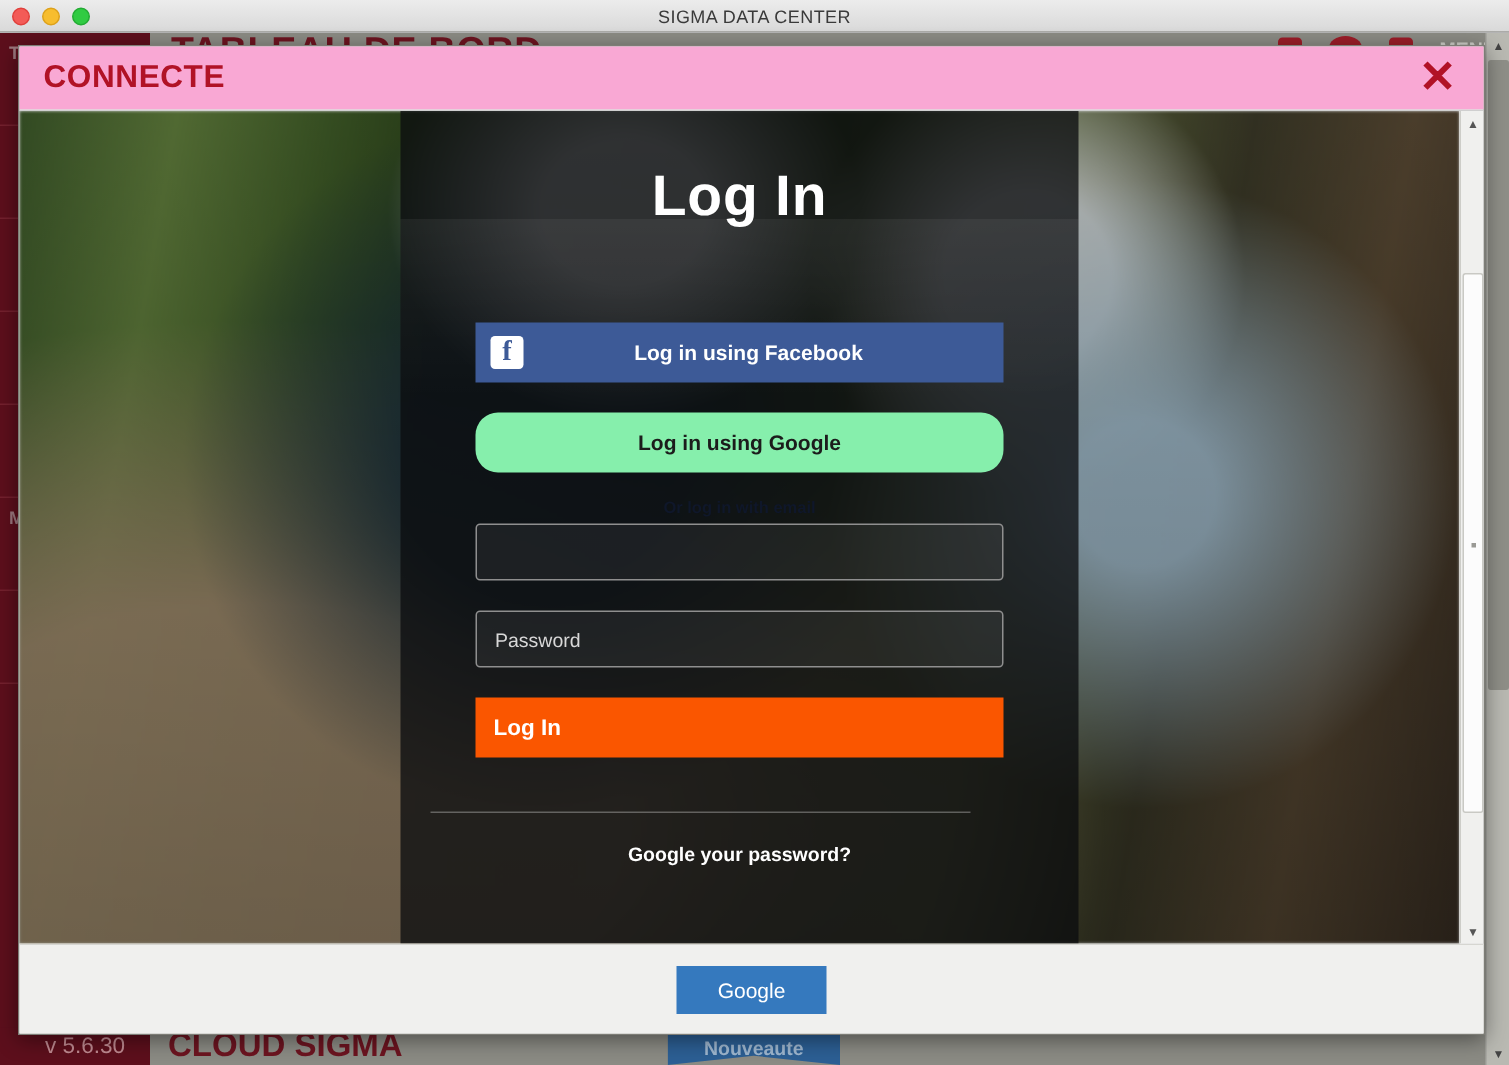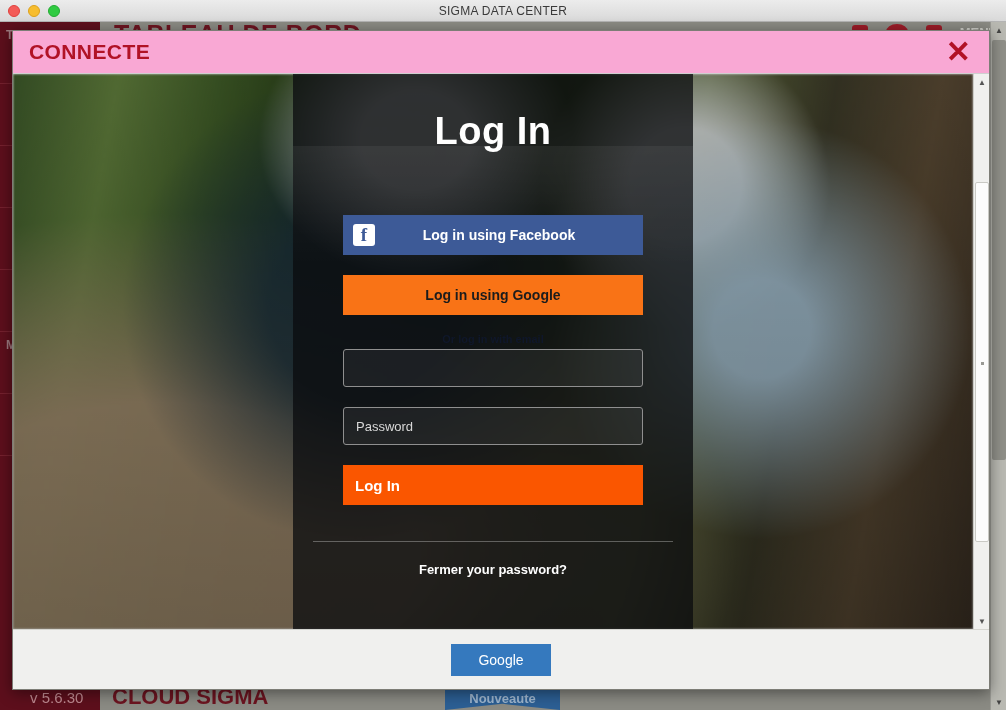--- a/index.html
+++ b/index.html
@@ -89,38 +89,38 @@
       linear-gradient(100deg,
         #3d5a2a 0%, #62803d 10%, #3f5c27 20%, #253a16 30%,
         #1d2f12 42%, #35481f 54%, #5e6a3c 66%, #3c3a28 78%,
         #5a4a34 88%, #3b3024 100%);
     filter: blur(1px); }
   .photo-dark { position: absolute; inset: 0;
     background: linear-gradient(rgba(0,0,0,.18), rgba(0,0,0,.34)); }
 
   
   .login-panel { position: absolute; left: 50%; top: 0; transform: translateX(-50%);
-    width: 400px; min-height: 100%; background: rgba(10,12,14,.76);
+    width: 452px; min-height: 100%; background: rgba(10,12,14,.76);
     padding: 22px 0 0 0; }
   .login-title { color: #fff; font-size: 38px; font-weight: bold;
     text-align: center; margin: 14px 0 0 0; letter-spacing: .5px; }
   .panel-fade { position: absolute; left: 0; top: 72px; width: 100%; height: 120px;
     background: linear-gradient(rgba(255,255,255,.055), rgba(255,255,255,0)); }
   .login-form { position: relative; padding: 0 50px; margin-top: 62px; }
 
   .btn { display: block; width: 100%; height: 40px; border: none; cursor: pointer;
     font-size: 14px; font-weight: bold; font-family: "Liberation Sans", sans-serif; }
   .btn-facebook { background: #3d5a97; color: #fff; position: relative;
     margin-bottom: 20px; }
   .fb-icon { position: absolute; left: 10px; top: 9px; width: 22px; height: 22px;
     background: #fff; border-radius: 3px; color: #3d5a97; font-size: 19px;
     font-weight: bold; font-family: "Liberation Serif", serif;
     line-height: 22px; text-align: center; }
   .btn-facebook .lbl { margin-left: 12px; }
-  .btn-google { background: #f97316; color: #1c1c1c; margin-bottom: 18px; }
+  .btn-google { background: #86efac; color: #1c1c1c; margin-bottom: 18px; border-radius: 15px; }
 
   .or-text { text-align: center; color: #0f172a; font-size: 11px;
              font-weight: bold; margin: 12px 0 4px 0; }
 
   .field { display: block; width: 100%; height: 38px; margin-bottom: 20px;
     background: rgba(255,255,255,.06); border: 1px solid #8f8f8f;
     border-radius: 3px; color: #fff; font-size: 13px; padding: 12px 12px;
     font-family: "Liberation Sans", sans-serif; outline: none; }
   .field::placeholder { color: #d8d8d8; }
 
@@ -229,21 +229,21 @@
             <input class="field" type="text" placeholder="" style="">
 
             <input class="field" type="text" placeholder="Password" style="">
 
             <button class="btn btn-login">
               <span>Log In</span>
             </button>
 
             <div class="divider"></div>
 
-            <a class="forgot" href="#">Fermer your password?</a>
+            <a class="forgot" href="#">Google your password?</a>
           </div>
         </div>
       </div>
 
       <div class="inner-scroll">
         <div class="arrow">▲</div>
         <div class="thumb">
           <div class="grip"></div>
         </div>
         <div class="arrow bottom">▼</div>

